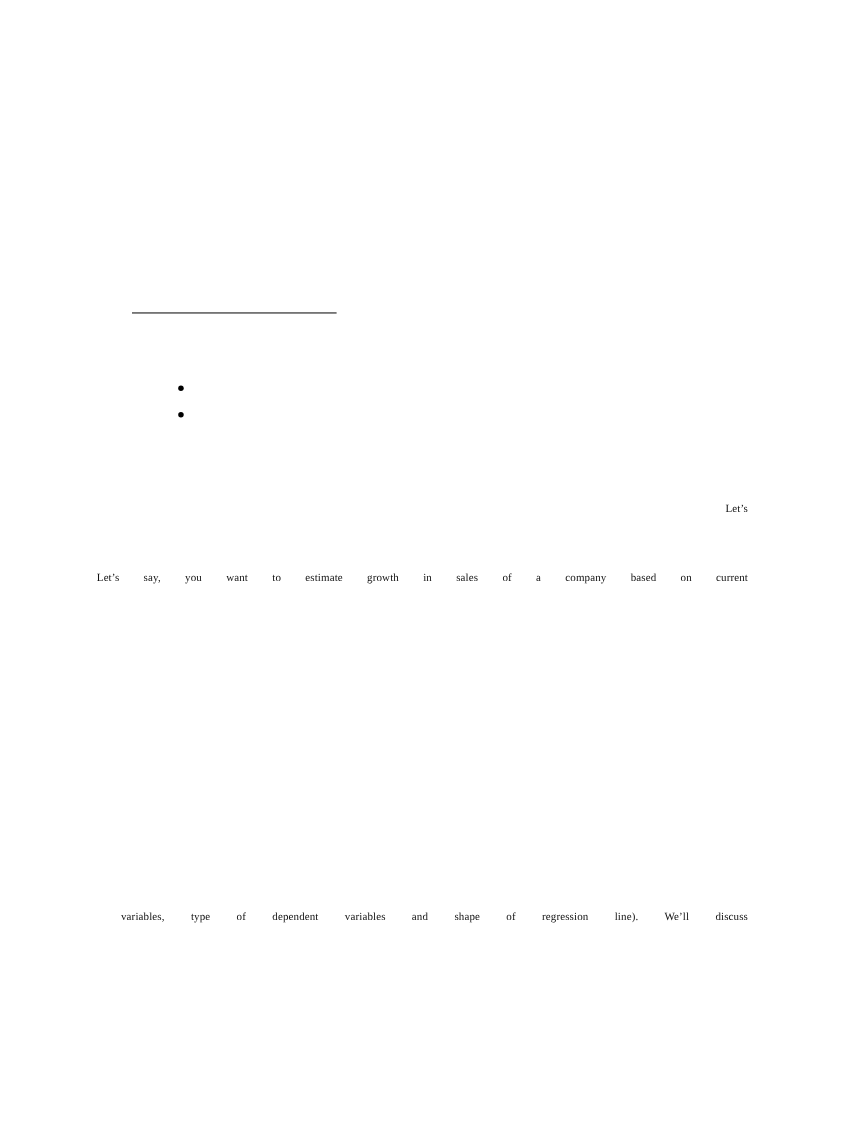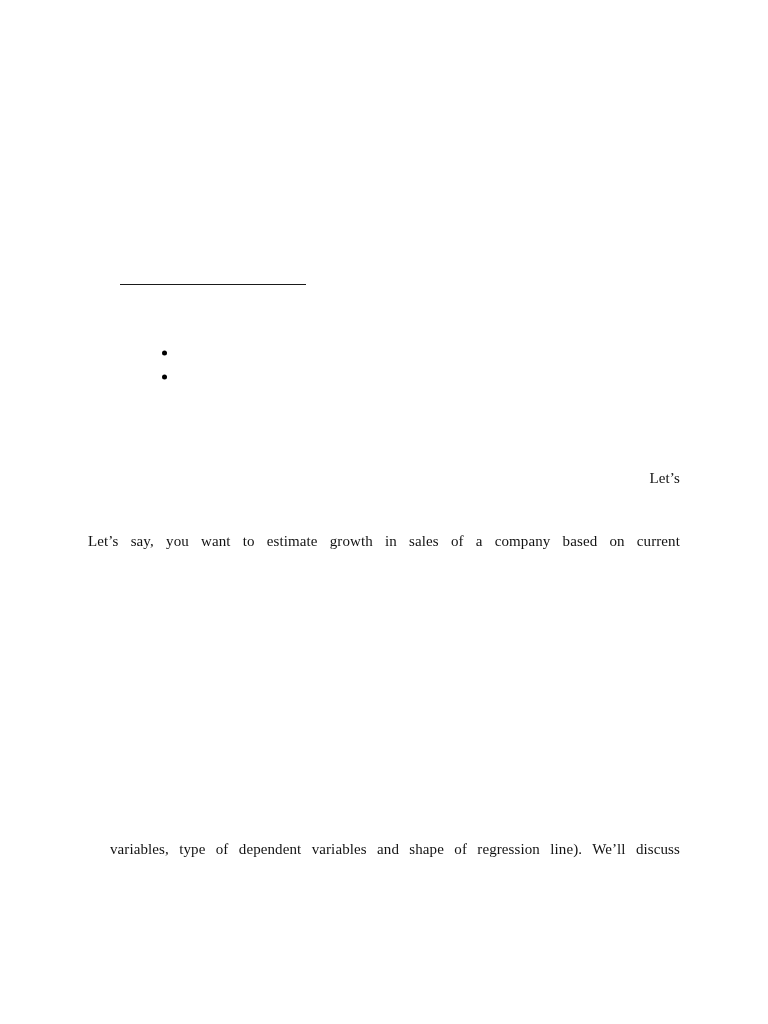--- a/index.html
+++ b/index.html
@@ -58,25 +58,24 @@
     height: 5px;
     border-radius: 50%;
     background: #000000;
   }
   .bullet-list li .txt {
     display: inline-block;
     padding-left: 16px;
   }
   .para {
     position: absolute;
-    font-size: 15px;
+    font-size: 10px;
     line-height: 1.5;
     color: #121212;
     letter-spacing: 0.1px;
-    margin-top: 12px;
   }
   .para-right {
     right: 0;
     top: 455px;
     text-align: right;
     width: 592px;
   }
   .para-justify {
     left: 0;
     width: 592px;

